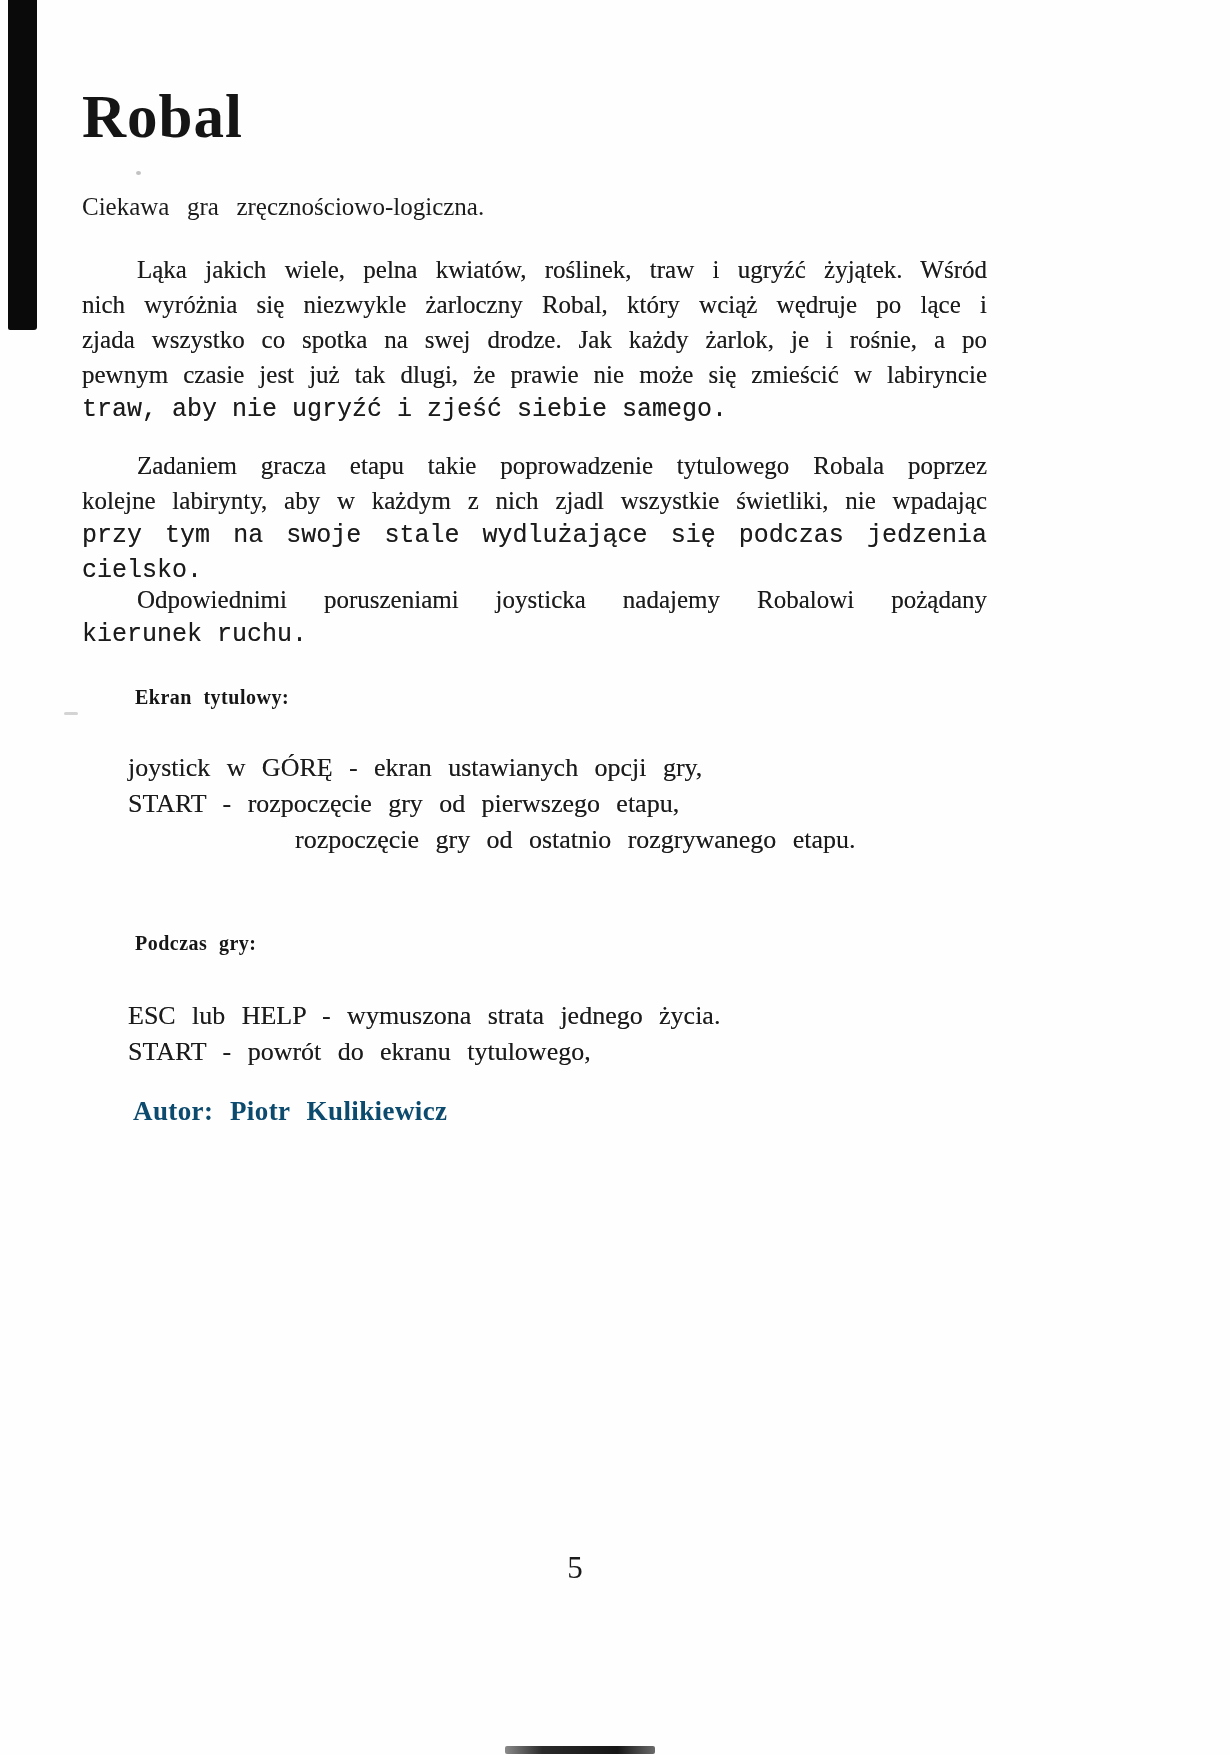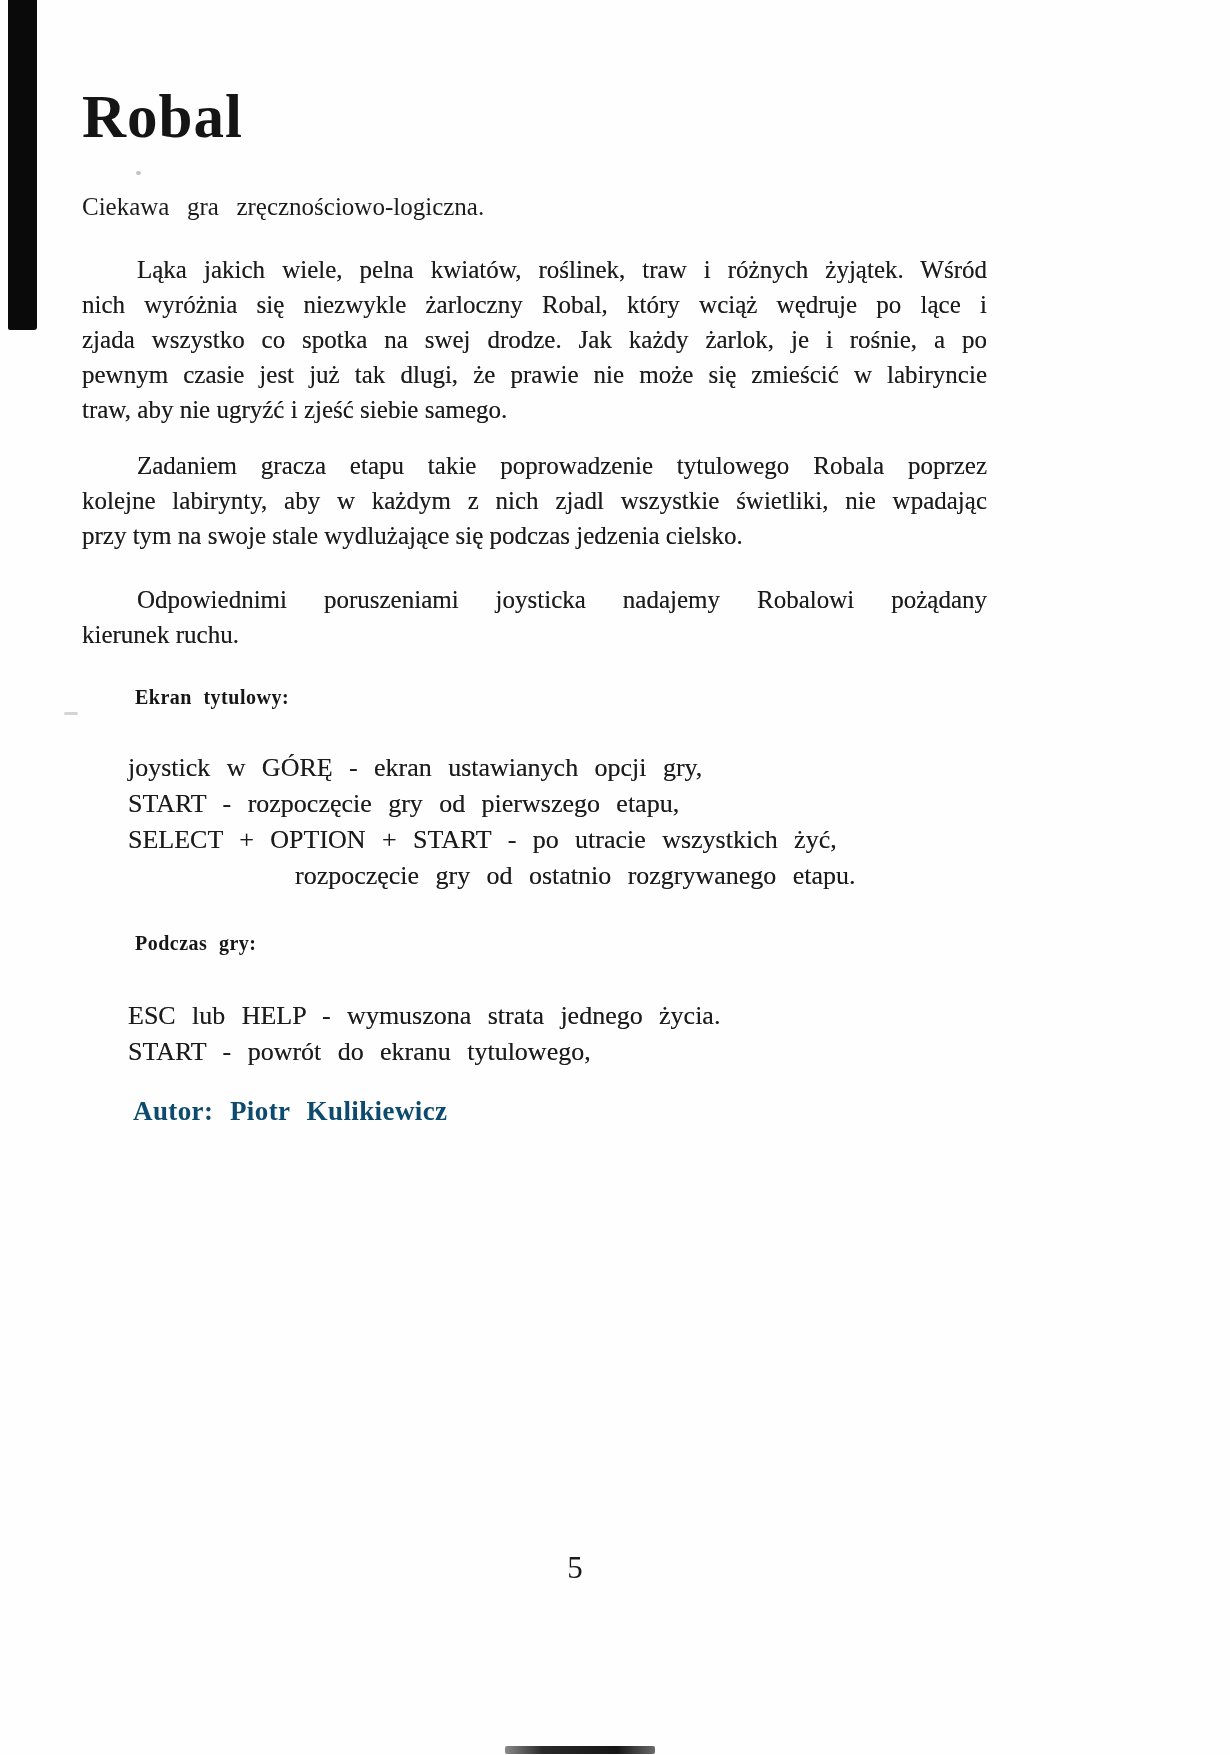--- a/index.html
+++ b/index.html
@@ -77,20 +77,21 @@
   }
   .para .line {
     text-align: justify;
     text-align-last: justify;
     white-space: nowrap;
   }
   .para .line.indent { text-indent: 55px; }
   .para .line.last {
     text-align-last: left;
     white-space: normal;
+    font-family: Liberation Mono, monospace;
   }
   .heading {
     position: absolute;
     left: 135px;
     font-size: 20px;
     font-weight: bold;
     word-spacing: 0.3em;
     letter-spacing: 0.5px;
     color: #161616;
   }
@@ -128,21 +129,21 @@
 
   <div class="bar-left"></div>
   <div class="speck-dot"></div>
   <div class="speck-dash"></div>
 
   <h1 class="title">Robal</h1>
 
   <div class="subtitle">Ciekawa gra zręcznościowo-logiczna.</div>
 
   <div class="para" style="top:252px">
-    <div class="line indent">Ląka jakich wiele, pelna kwiatów, roślinek, traw i różnych żyjątek. Wśród</div>
+    <div class="line indent">Ląka jakich wiele, pelna kwiatów, roślinek, traw i ugryźć żyjątek. Wśród</div>
     <div class="line">nich wyróżnia się niezwykle żarloczny Robal, który wciąż wędruje po lące i</div>
     <div class="line">zjada wszystko co spotka na swej drodze. Jak każdy żarlok, je i rośnie, a po</div>
     <div class="line">pewnym czasie jest już tak dlugi, że prawie nie może się zmieścić w labiryncie</div>
     <div class="line last">traw, aby nie ugryźć i zjeść siebie samego.</div>
   </div>
 
   <div class="para" style="top:448px">
     <div class="line indent">Zadaniem gracza etapu takie poprowadzenie tytulowego Robala poprzez</div>
     <div class="line">kolejne labirynty, aby w każdym z nich zjadl wszystkie świetliki, nie wpadając</div>
     <div class="line last">przy tym na swoje stale wydlużające się podczas jedzenia cielsko.</div>
@@ -151,21 +152,20 @@
   <div class="para" style="top:582px">
     <div class="line indent">Odpowiednimi poruszeniami joysticka nadajemy Robalowi pożądany</div>
     <div class="line last">kierunek ruchu.</div>
   </div>
 
   <div class="heading" style="top:686px">Ekran tytulowy:</div>
 
   <div class="keys" style="top:750px">
     <div class="kline">joystick w GÓRĘ - ekran ustawianych opcji gry,</div>
     <div class="kline">START - rozpoczęcie gry od pierwszego etapu,</div>
-    <div class="kline">SELECT + OPTION + START - po utracie wszystkich żyć,</div>
     <div class="kline indent-deep">rozpoczęcie gry od ostatnio rozgrywanego etapu.</div>
   </div>
 
   <div class="heading" style="top:932px">Podczas gry:</div>
 
   <div class="keys" style="top:998px">
     <div class="kline">ESC lub HELP - wymuszona strata jednego życia.</div>
     <div class="kline">START - powrót do ekranu tytulowego,</div>
   </div>
 

